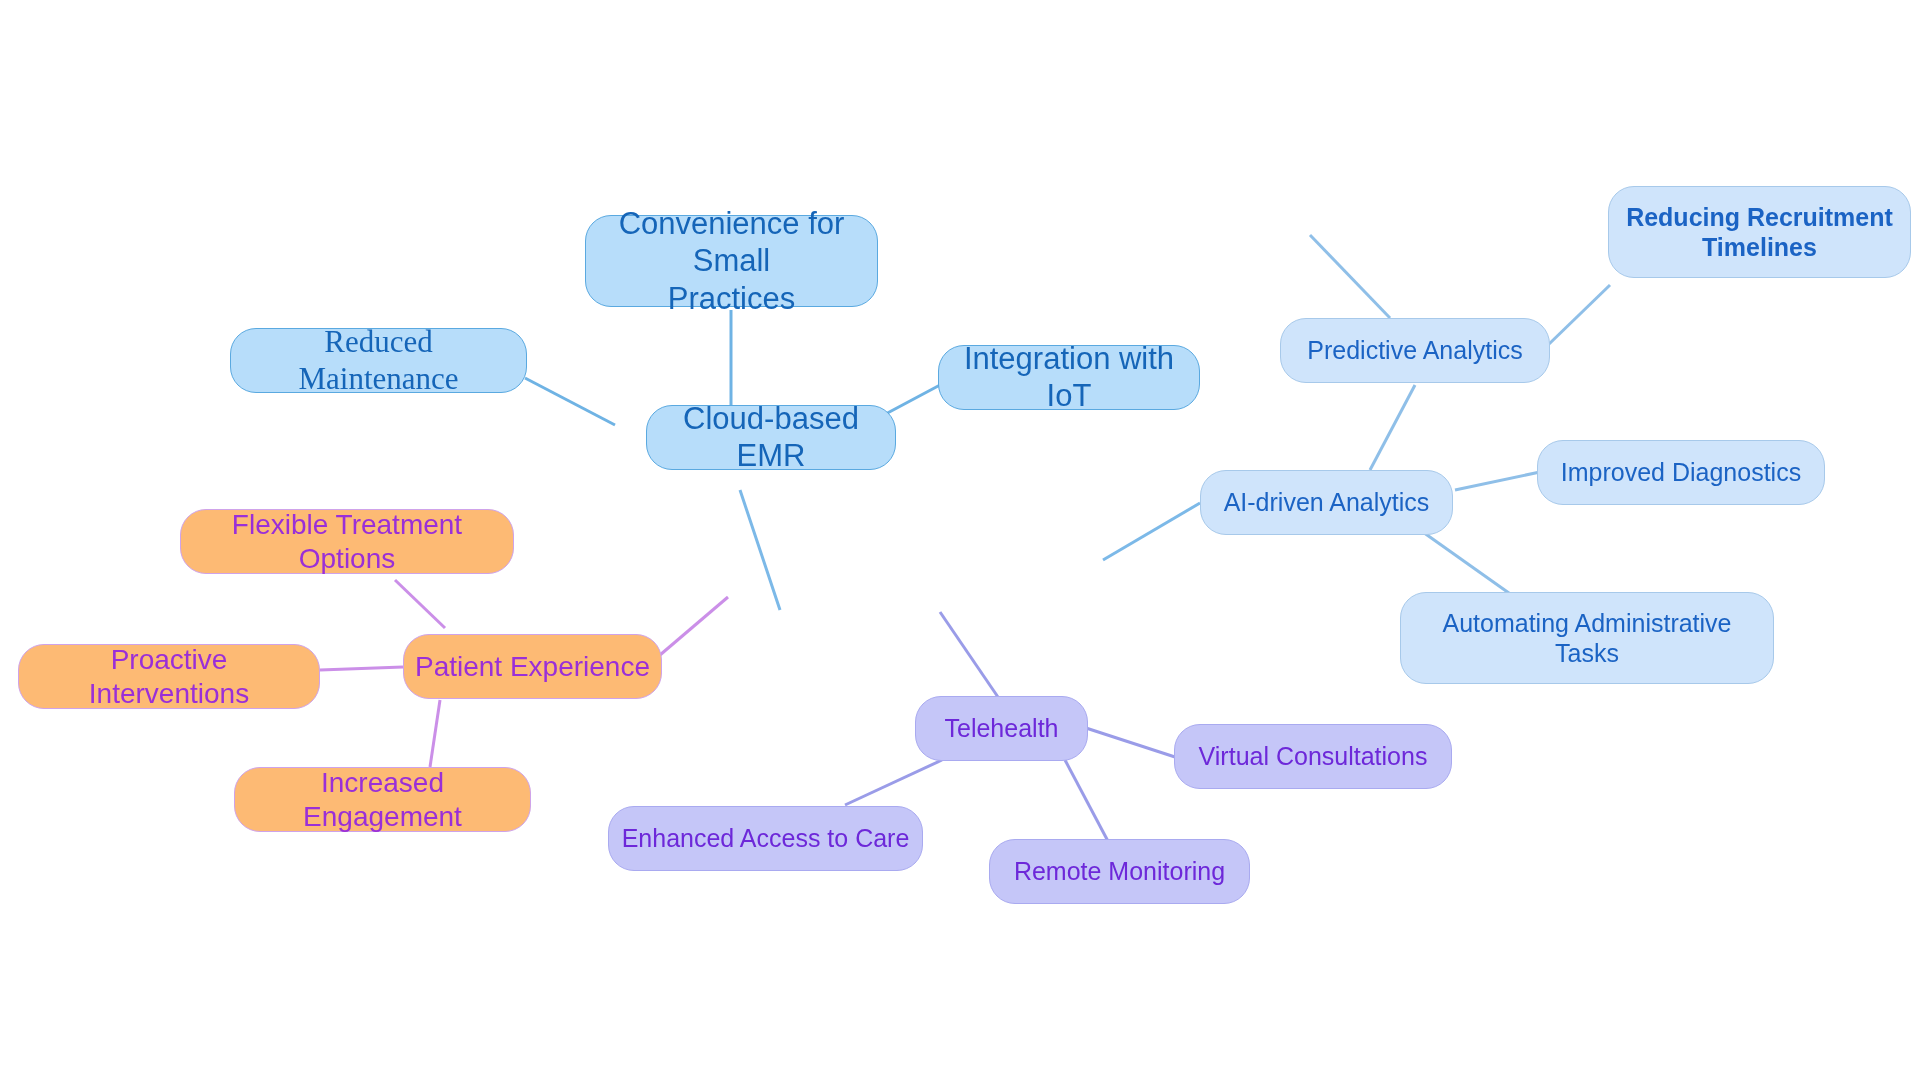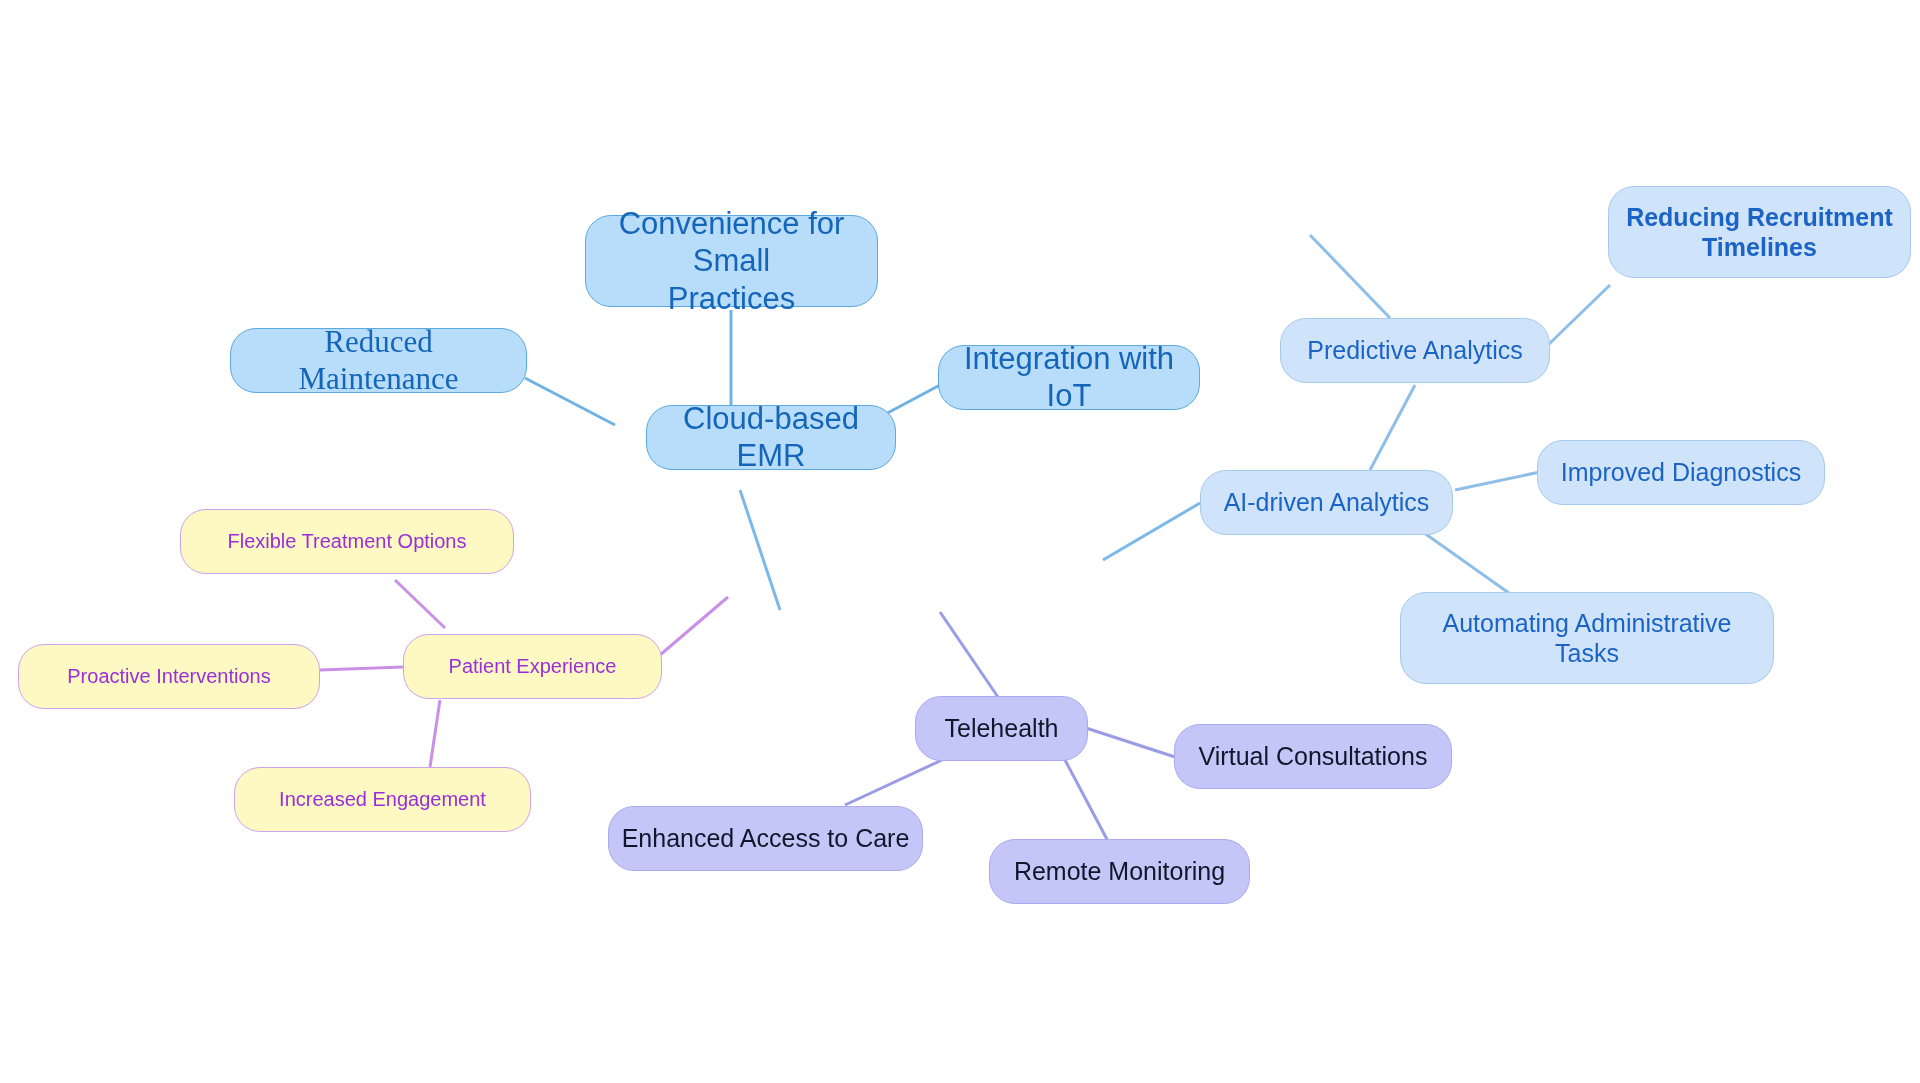--- a/index.html
+++ b/index.html
@@ -58,29 +58,29 @@
   .node-paleblue {
     background: #cfe4fb;
     border-color: #a7c9ea;
     color: #1b63c4;
     font-size: 25px;
     border-radius: 26px;
   }
   .node-periwinkle {
     background: #c5c6f8;
     border-color: #a9aaf0;
-    color: #0f172a;
+    color: #6d28d9;
     font-size: 25px;
     border-radius: 26px;
   }
   .node-lavender {
-    background: #fef9c3;
+    background: #fdba74;
     border-color: #cfa3ea;
     color: #9a2fd8;
-    font-size: 20px;
+    font-size: 28px;
     border-radius: 26px;
   }
   .node.two-line { line-height: 1.2; }
 </style>
 </head>
 <body>
 
 <div id="canvas">
 
   <svg id="edges" viewBox="0 0 1920 1083">

